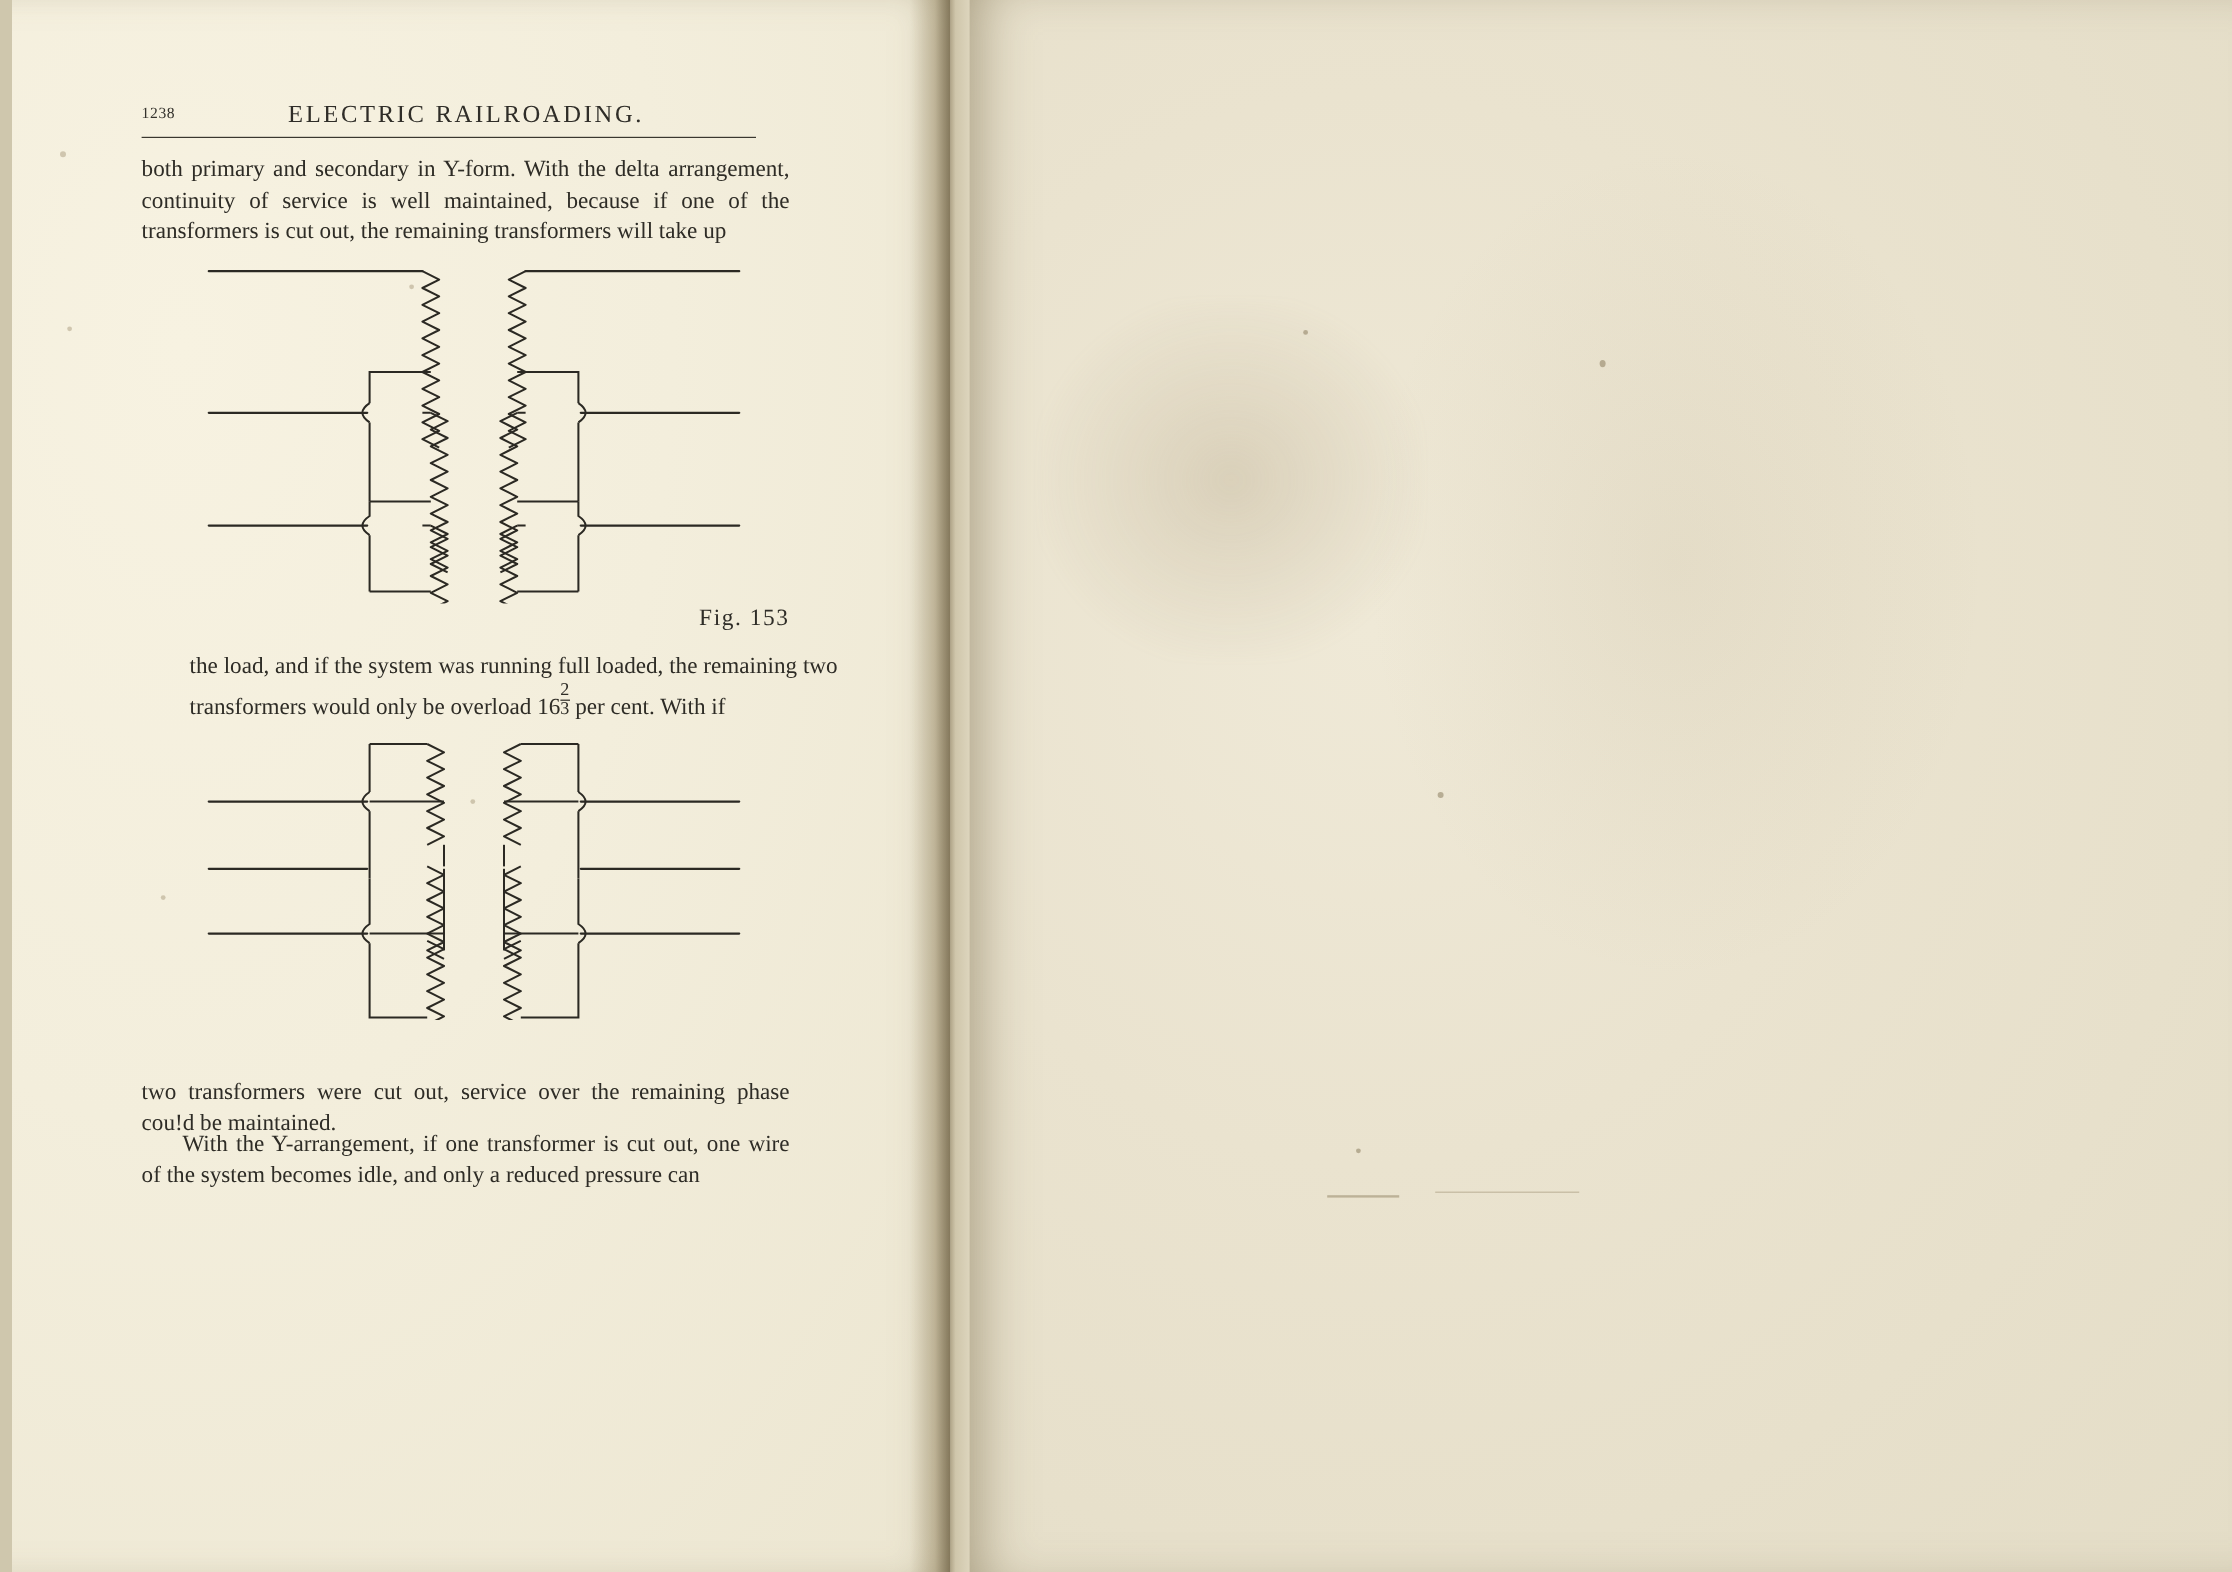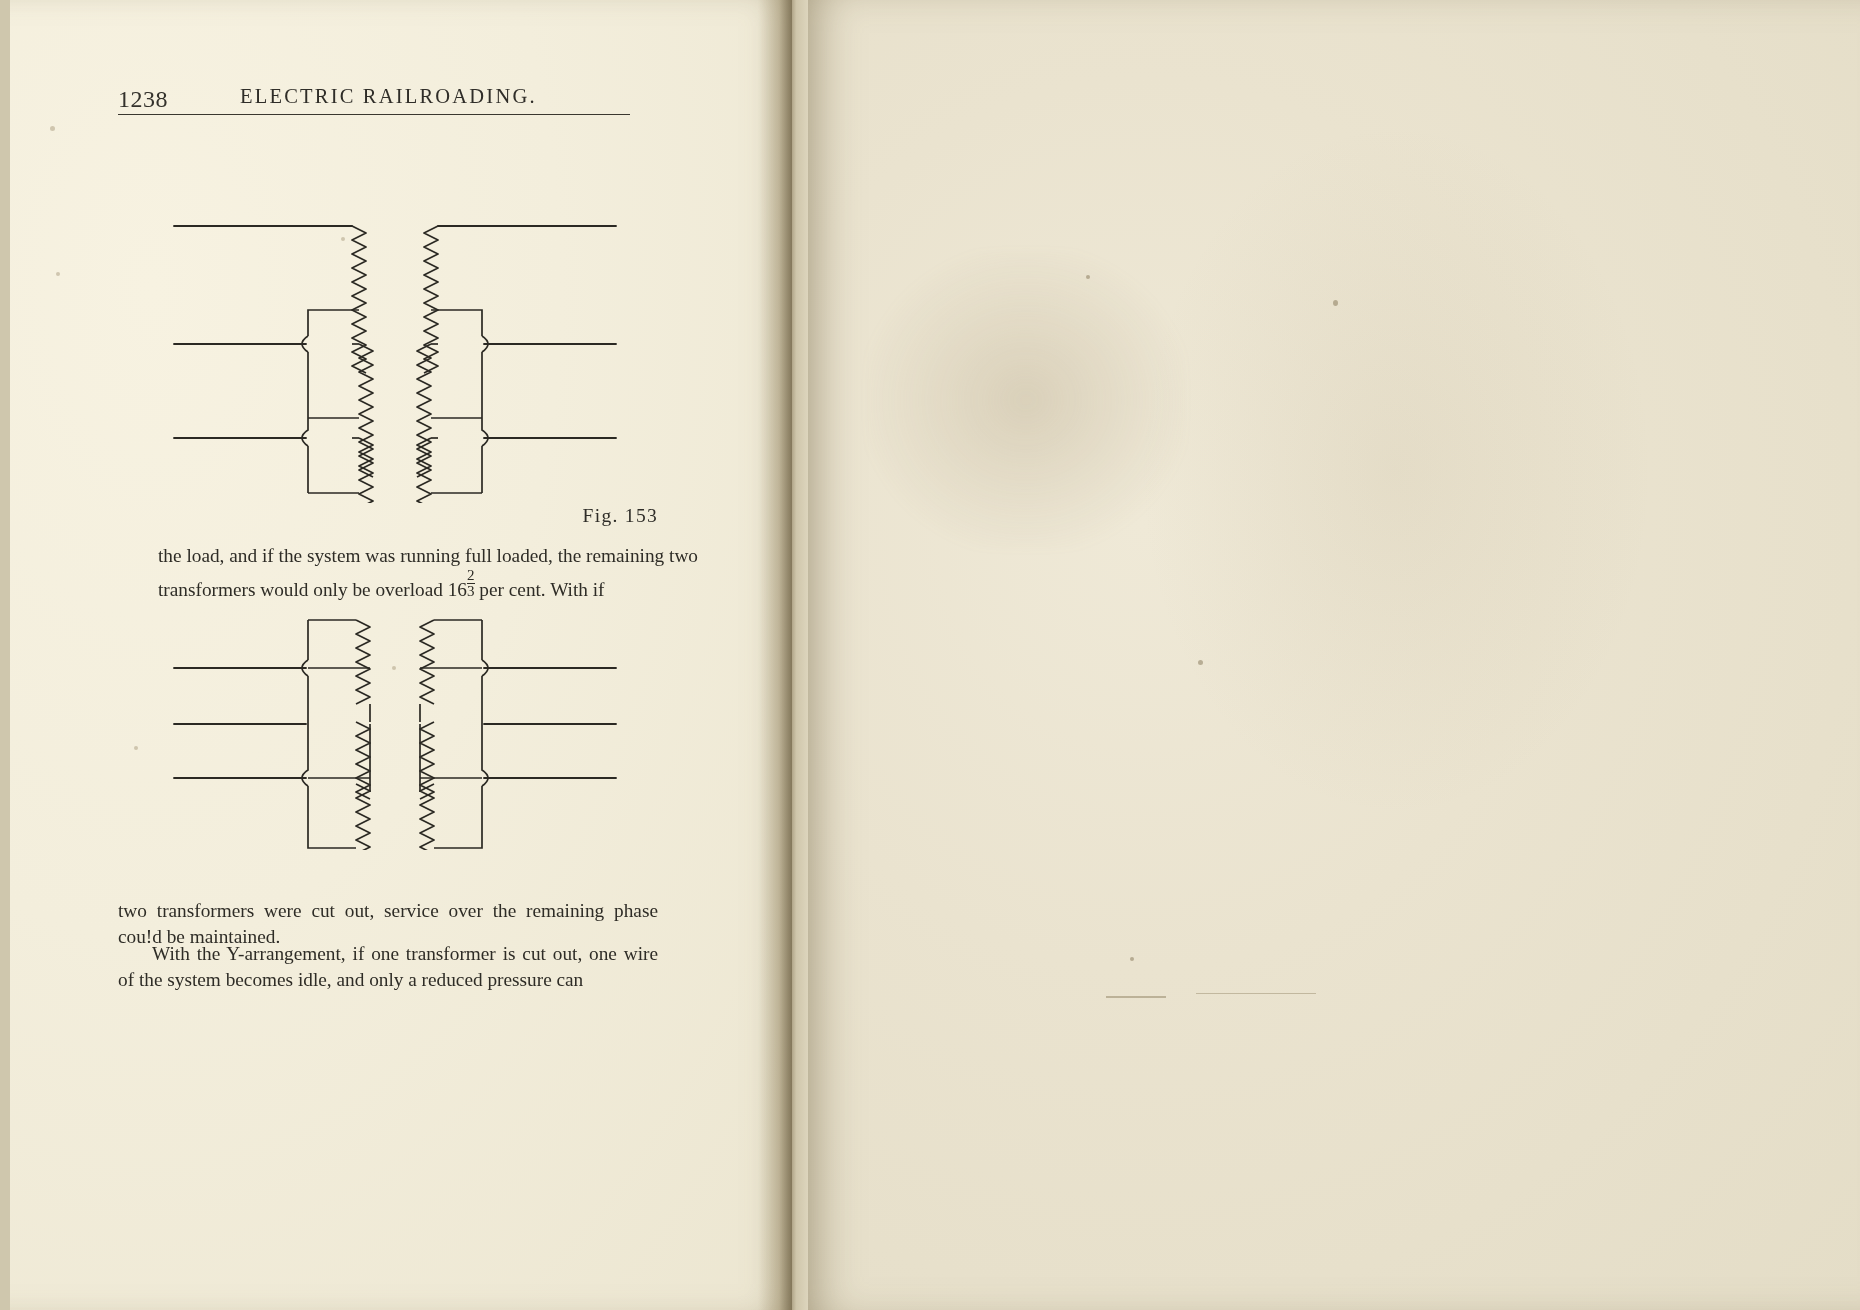--- a/index.html
+++ b/index.html
@@ -60,21 +60,21 @@
     background:rgba(120,104,70,.40);
   }
 
   
   .content{position:absolute;left:0;top:0;width:782px;height:1310px;color:#2c2a26;}
   .running-head{
     position:absolute;left:108px;top:86px;width:510px;
     font-size:21px;letter-spacing:.5px;
   }
   .folio{
-    position:absolute;left:0;top:0;font-size:24px;letter-spacing:.5px;
+    position:absolute;left:0;top:0;font-size:13px;letter-spacing:.5px;
     color:#34322c;
   }
   .head-title{
     position:absolute;left:122px;top:-1px;font-size:20.5px;letter-spacing:2.2px;
     color:#2f2d28;white-space:nowrap;
   }
   .head-rule{
     position:absolute;left:108px;top:114px;width:512px;height:0;
     border-top:1.6px solid #3a372f;
   }
@@ -124,20 +124,21 @@
 
   <div class="page-left">
     <div class="content">
 
       <div class="running-head">
         <span class="folio">1238</span>
         <span class="head-title">ELECTRIC  RAILROADING.</span>
       </div>
       <div class="head-rule"></div>
 
+      <p class="body" style="top:129px;">both primary and secondary in Y-form.   With the delta arrangement, continuity of service is well maintained, because if one of the transformers is cut out, the remaining transformers will take up</p>
 
       <div class="fig-wrap" style="left:150px;top:218px;">
         <svg width="470" height="285" viewBox="0 0 470 285">
           <g>
 
             <path class="wire" d="M14 8 H192"></path>
             <path class="wire" d="M278 8 H456"></path>
 
             <path class="coil" d="M192 8 l14 7 l-14 7 l14 7 l-14 7 l14 7 l-14 7 l14 7 l-14 7 l14 7 l-14 7 l14 7 l-14 7 l14 7 l-14 7 l14 7 l-14 7 l14 7 l-14 7 l14 7 l-14 7 l14 7"></path>
             <path class="coil" d="M278 8 l-14 7 l14 7 l-14 7 l14 7 l-14 7 l14 7 l-14 7 l14 7 l-14 7 l14 7 l-14 7 l14 7 l-14 7 l14 7 l-14 7 l14 7 l-14 7 l14 7 l-14 7 l14 7 l-14 7"></path>

